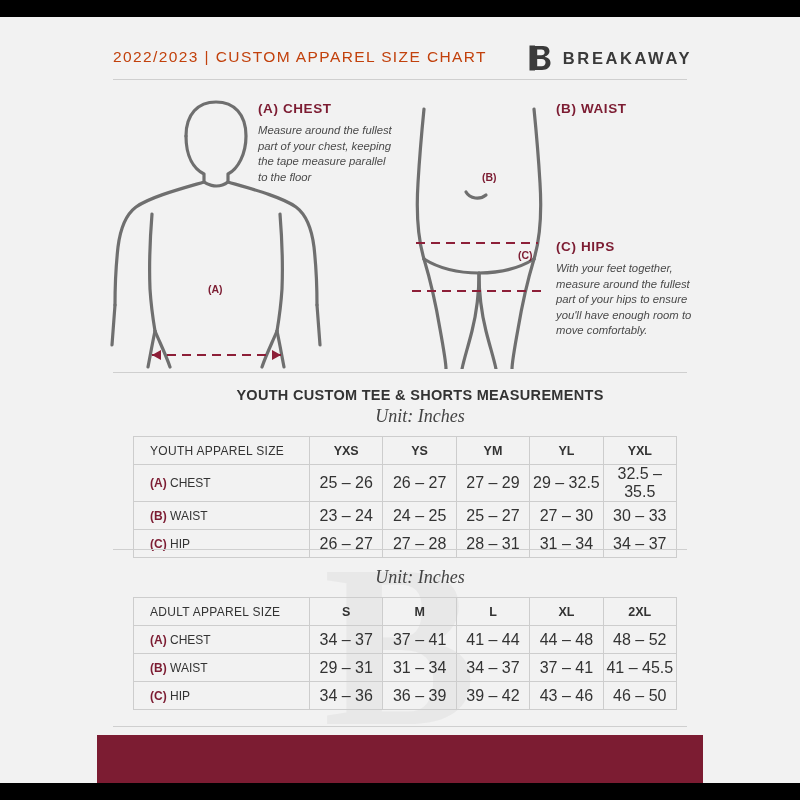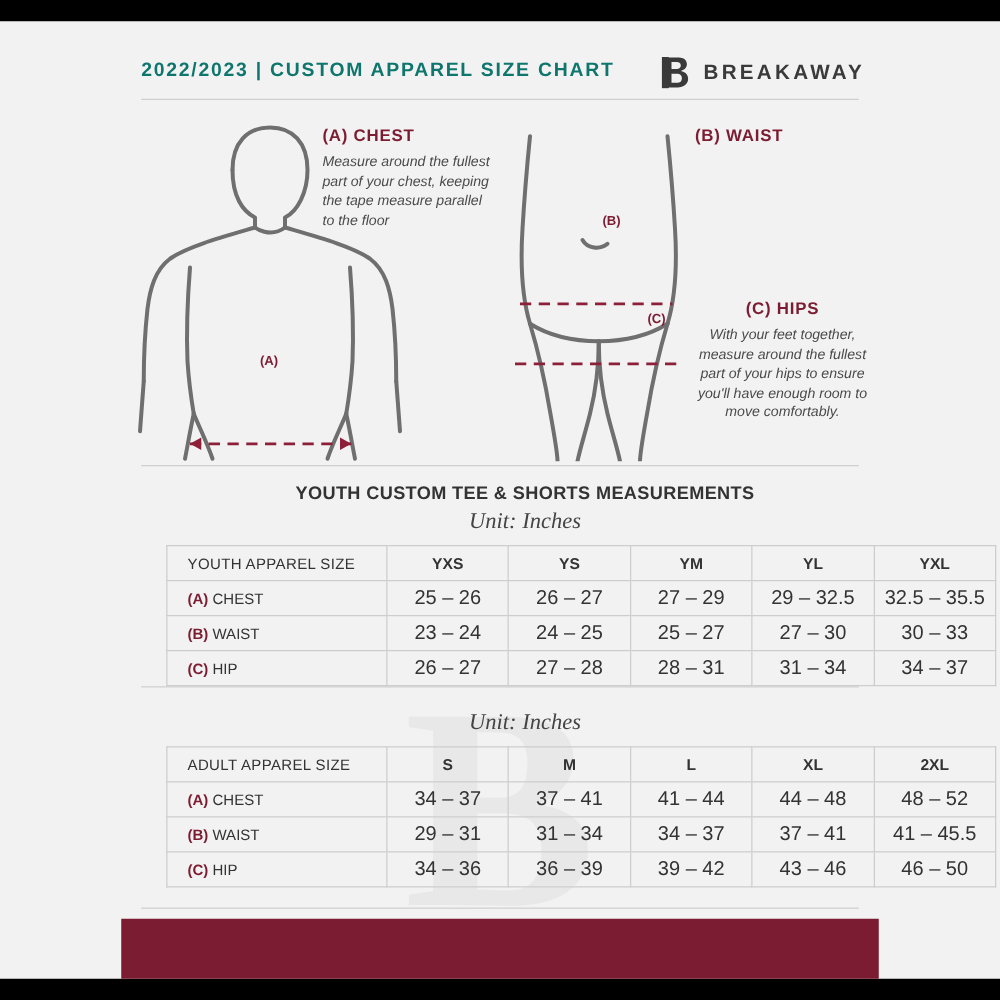--- a/index.html
+++ b/index.html
@@ -51,23 +51,23 @@
     top: 0;
     width: 800px;
     height: 62px;
     z-index: 2;
   }
   .header-title {
     position: absolute;
     left: 113px;
     top: 31px;
     font-size: 15.5px;
-    font-weight: bold;
+    font-weight: normal;
     letter-spacing: 1.4px;
-    color: #0f766e;
+    color: #c2410c;
   }
   .brand {
     position: absolute;
     right: 108px;
     top: 28px;
     display: flex;
     align-items: center;
     gap: 12px;
   }
   .brand-mark {
@@ -111,21 +111,21 @@
     margin-bottom: 7px;
   }
   .callout .cb {
     font-size: 11.3px;
     font-style: italic;
     line-height: 15.5px;
     color: #4a4a4a;
   }
   .callout-chest { left: 258px; top: 22px; width: 140px; }
   .callout-waist { left: 556px; top: 22px; width: 140px; }
-  .callout-hips  { left: 556px; top: 160px; width: 140px; text-align: center; }
+  .callout-hips  { left: 556px; top: 160px; width: 140px; }
 
   .marker {
     position: absolute;
     font-size: 10.5px;
     font-weight: bold;
     color: #7c1c32;
   }
   
   .section {
     position: absolute;
@@ -145,21 +145,21 @@
     text-align: center;
     font-size: 18px;
     font-style: italic;
     color: #444;
     margin-top: 3px;
     margin-bottom: 9px;
     font-family: Liberation Serif, serif;
   }
   table {
     border-collapse: collapse;
-    width: 664px;
+    width: 544px;
     table-layout: fixed;
   }
   th, td {
     border: 1px solid #cdcdcd;
     height: 27px;
     font-size: 16px;
     color: #333;
     text-align: center;
     padding: 0;
   }

